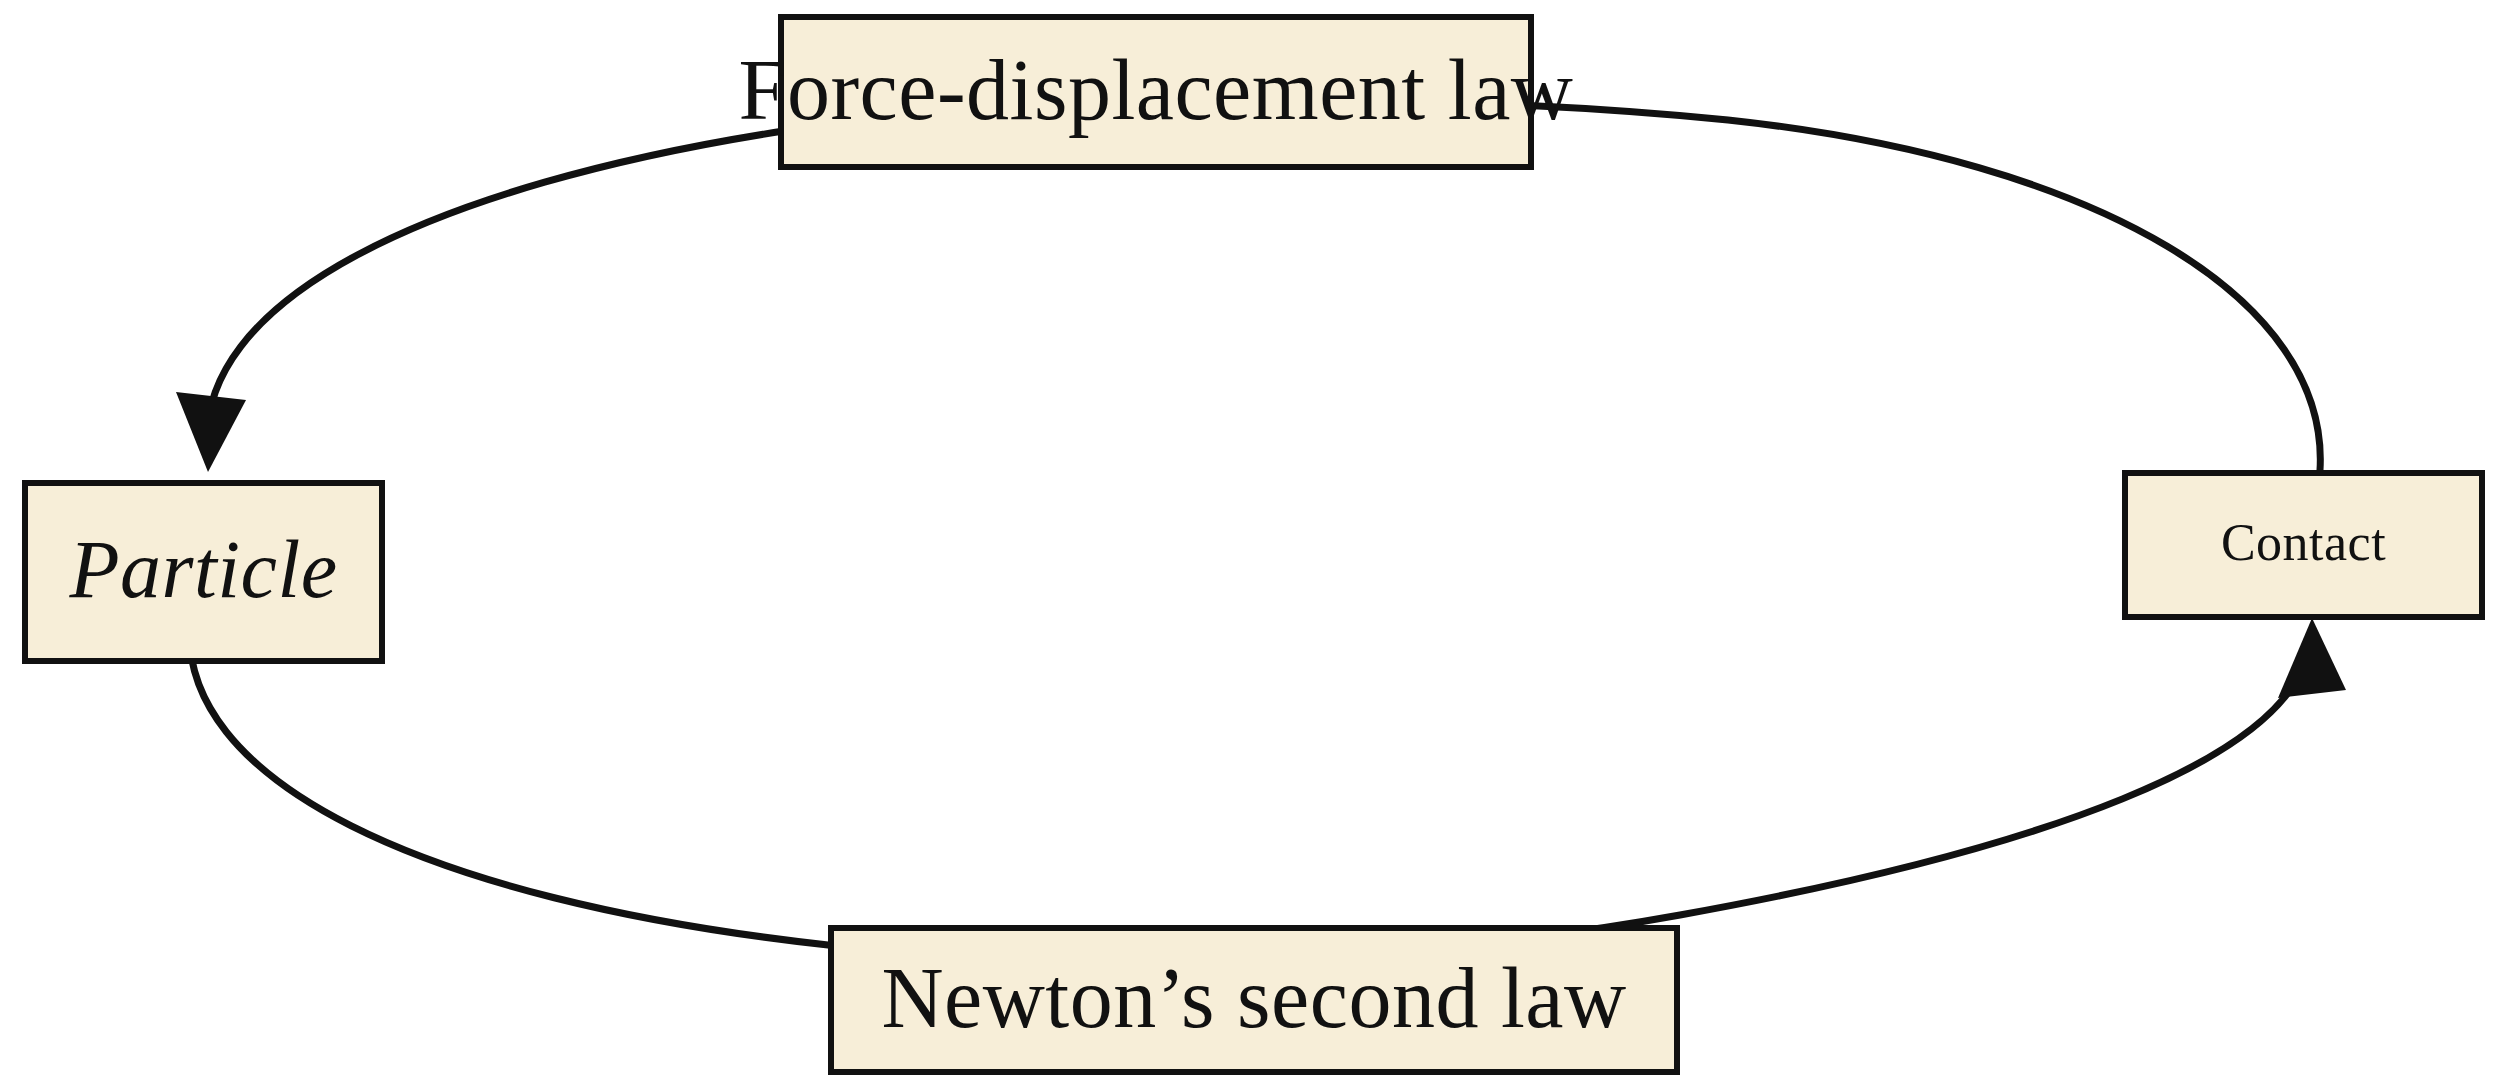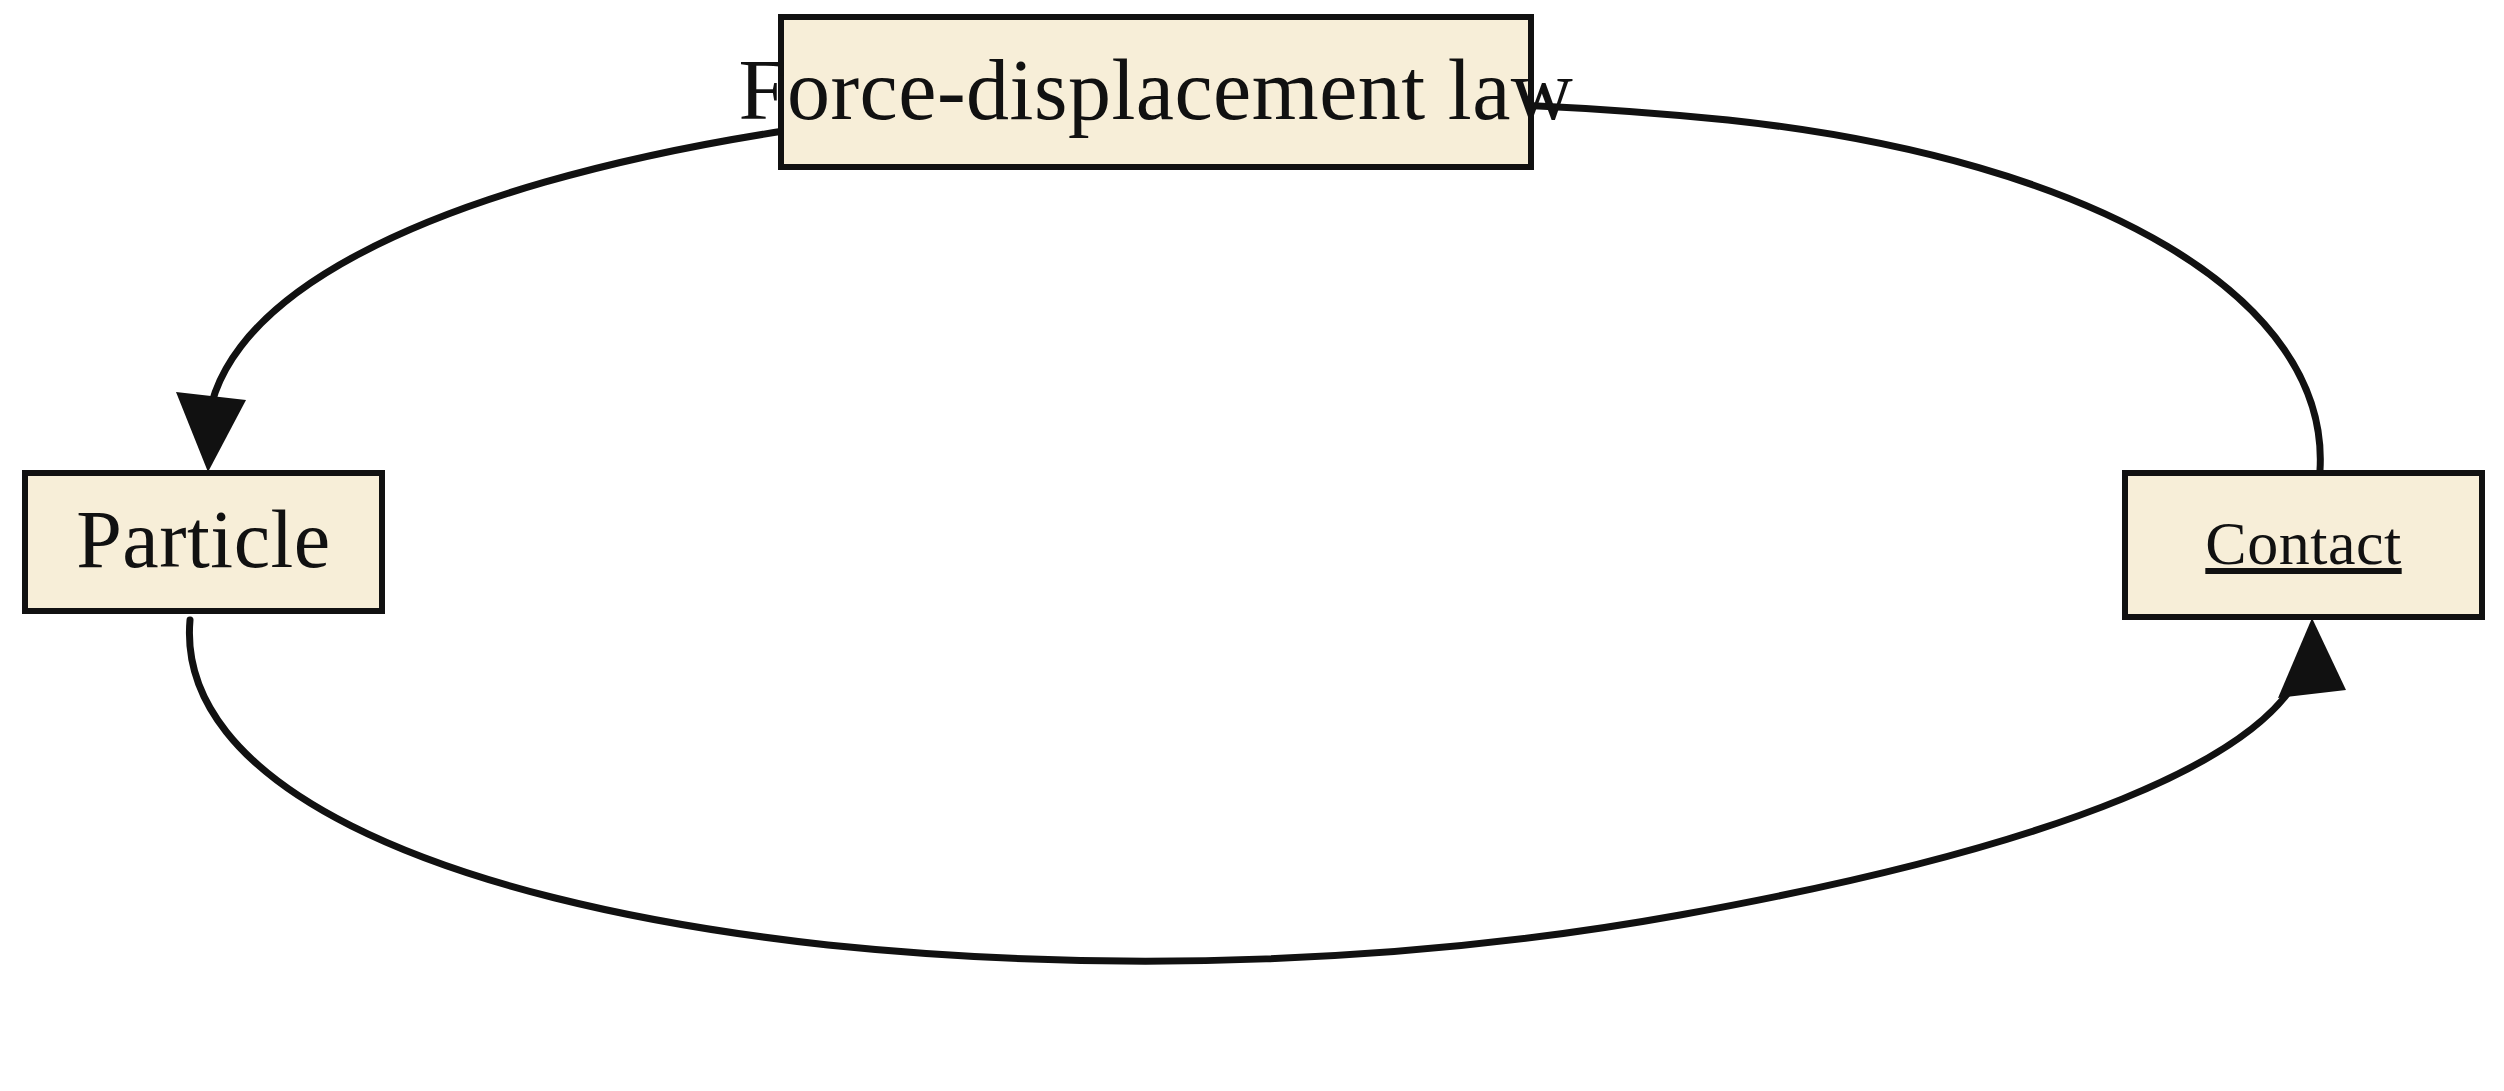--- a/index.html
+++ b/index.html
@@ -45,32 +45,32 @@
   }
   #node-force-displacement-law {
     left: 778px;
     top: 14px;
     width: 756px;
     height: 156px;
     font-size: 86px;
   }
   #node-particle {
     left: 22px;
-    top: 470px;
+    top: 480px;
     width: 363px;
-    height: 144px;
+    height: 184px;
     font-size: 82px;
+    font-style: italic;
   }
   #node-contact {
     left: 2122px;
     top: 470px;
     width: 363px;
     height: 150px;
-    font-size: 62px;
-    text-decoration: underline;
+    font-size: 52px;
   }
   #node-newtons-second-law {
     left: 828px;
     top: 925px;
     width: 852px;
     height: 150px;
     font-size: 86px;
   }
 </style>
 </head>
@@ -98,14 +98,17 @@
   </div>
 
   <div class="node" id="node-particle">
     <span class="node-label">Particle</span>
   </div>
 
   <div class="node" id="node-contact">
     <span class="node-label">Contact</span>
   </div>
 
+  <div class="node" id="node-newtons-second-law">
+    <span class="node-label">Newton’s second law</span>
+  </div>
 
 </div>
 
 </body></html>

